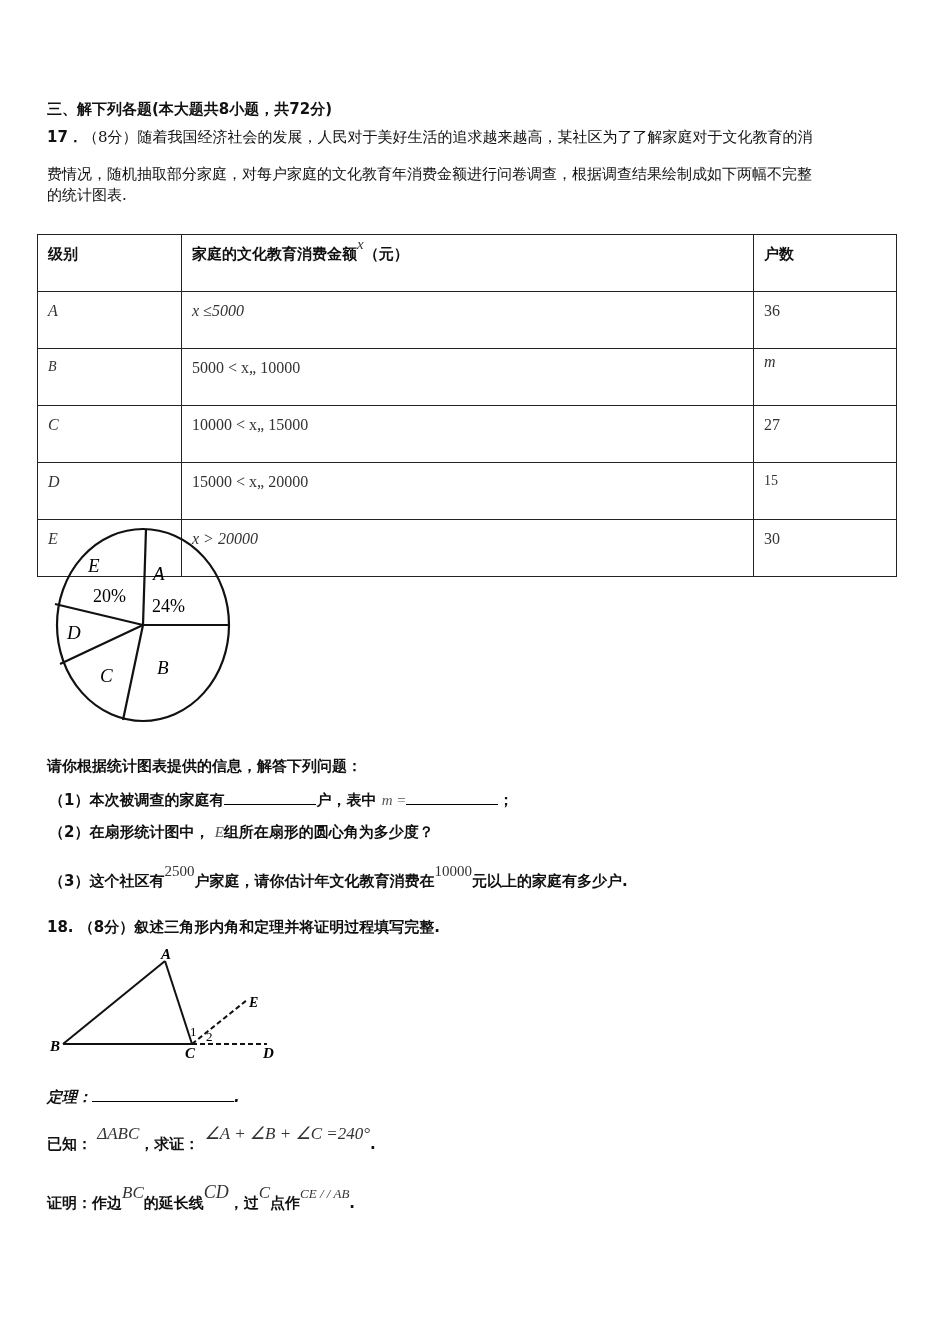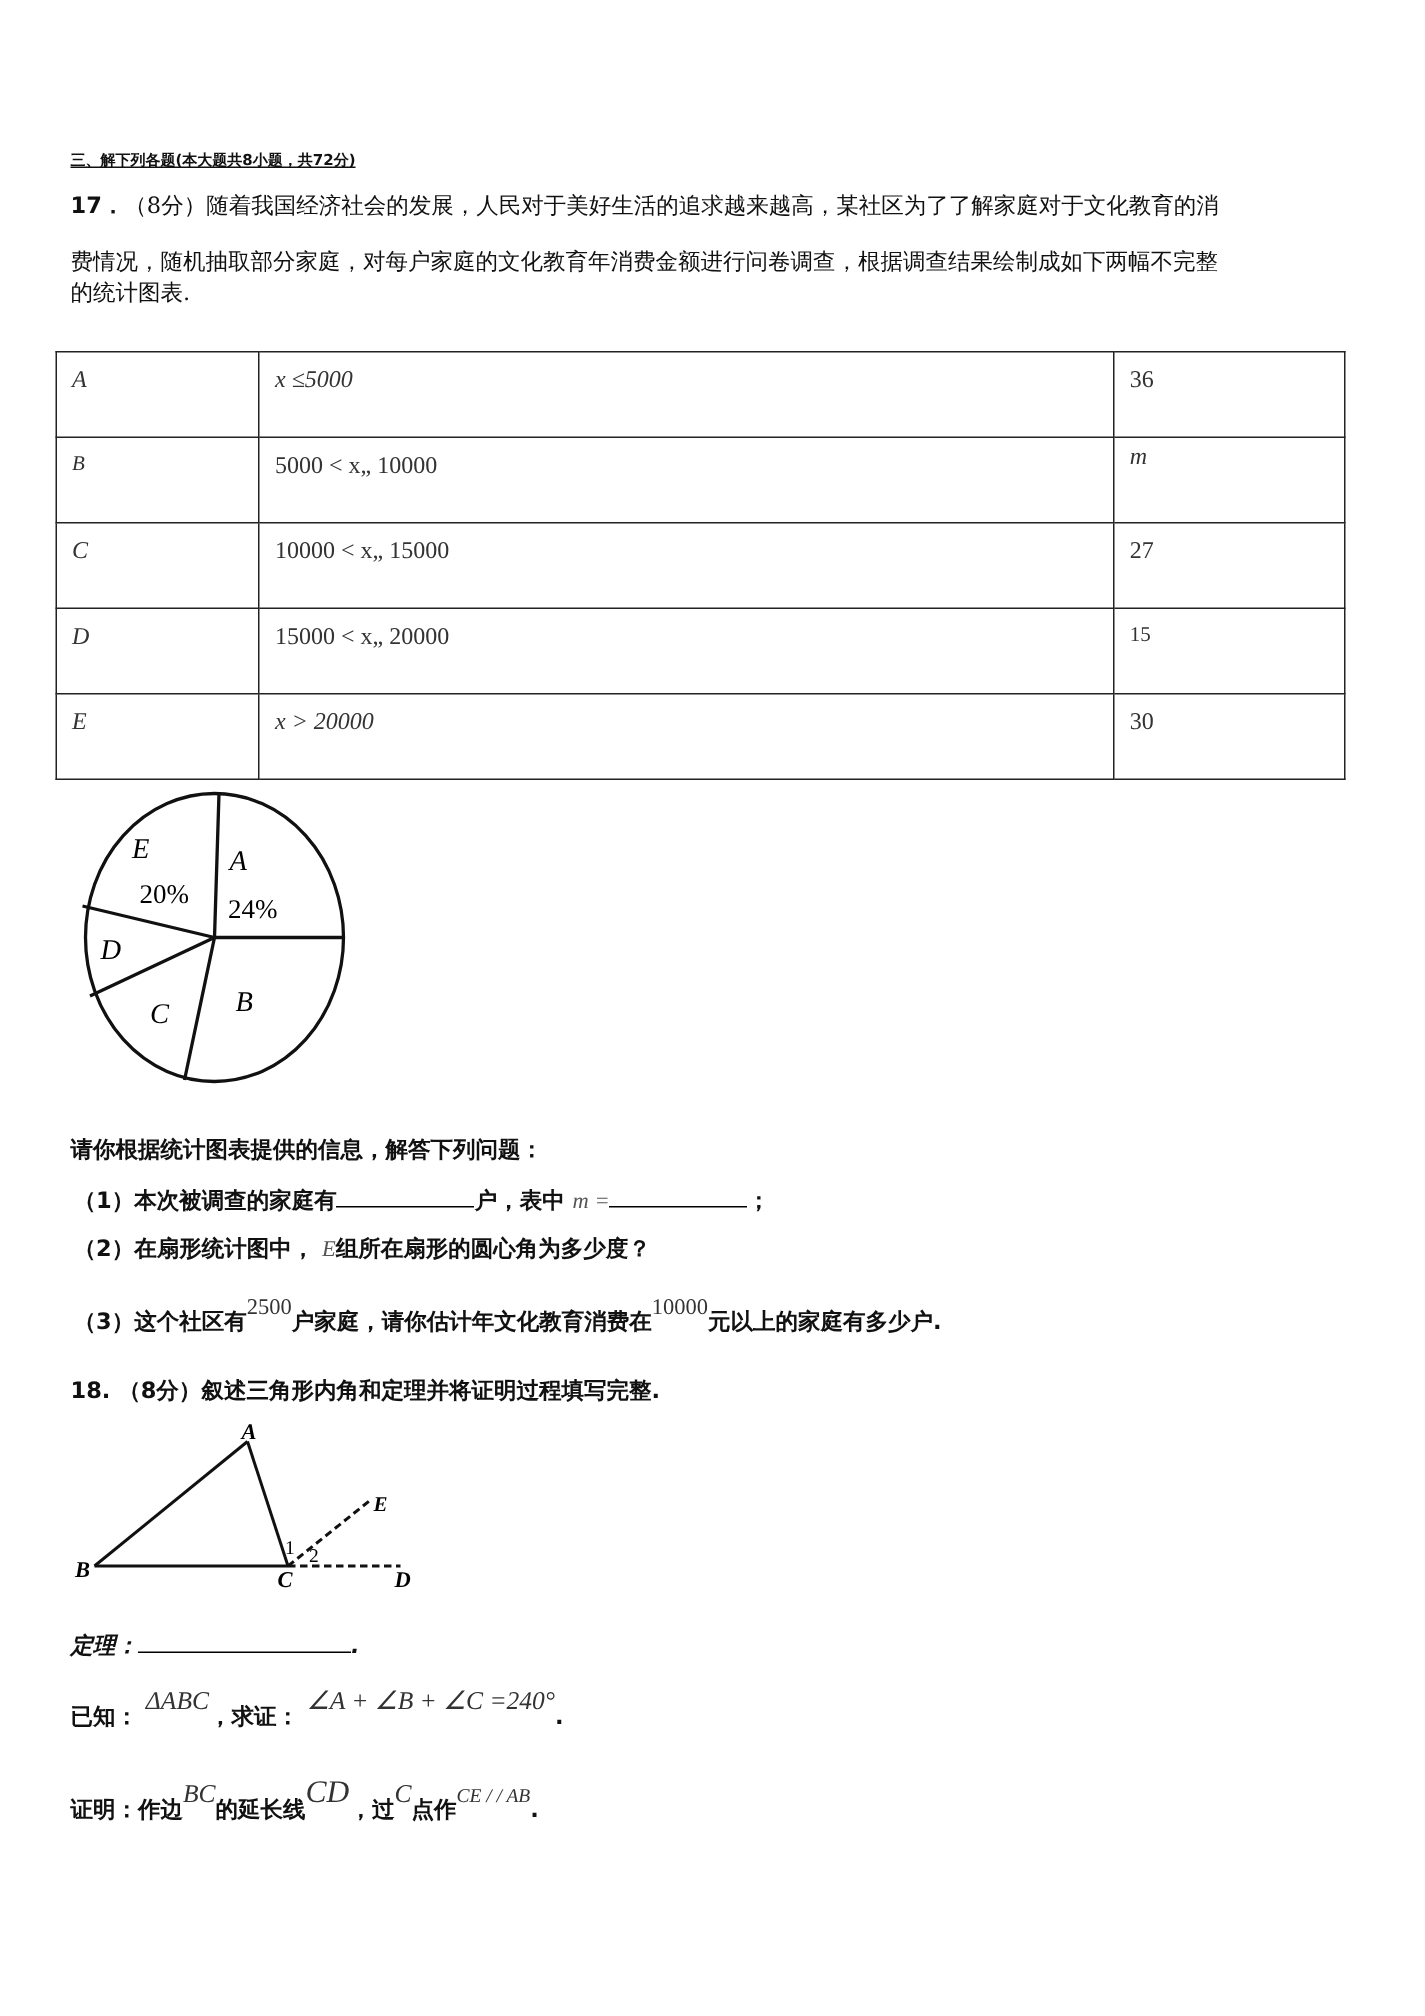--- a/index.html
+++ b/index.html
@@ -3,21 +3,21 @@
 <meta charset="utf-8">
 <style>
   html, body { margin: 0; padding: 0; background: #ffffff; }
   body {
     width: 950px; height: 1344px; position: relative; overflow: hidden;
     font-family: "DejaVu Serif", "Liberation Serif", serif;
     color: #111;
   }
   .abs { position: absolute; }
   .bold { font-weight: bold; font-family: "DejaVu Sans", "Liberation Sans", sans-serif; }
-  .section-title { left: 47px; top: 100px; font-size: 10px; text-decoration: underline; }
+  .section-title { left: 47px; top: 100px; font-size: 15px; }
   .para { left: 47px; font-size: 15px; white-space: nowrap; }
   .it { font-style: italic; font-family: "Liberation Serif", "DejaVu Serif", serif; }
   .sup { position: relative; top: -10px; font-size: 15px; font-family: "Liberation Serif", serif; color: #333; }
   .sup-it { font-style: italic; }
 
   table.data-table {
     position: absolute; left: 37px; top: 234px; width: 860px;
     border-collapse: collapse; font-size: 16px;
   }
   table.data-table td {
@@ -39,20 +39,27 @@
 <div class="abs section-title bold">三、解下列各题(本大题共8小题，共72分)</div>
 
 <div class="abs para" style="top:128px;">
   <span class="bold">17．</span><span>（8分）</span><span>随着我国经济社会的发展，人民对于美好生活的追求越来越高，某社区为了了解家庭对于文化教育的消</span>
 </div>
 <div class="abs para" style="top:165px;">费情况，随机抽取部分家庭，对每户家庭的文化教育年消费金额进行问卷调查，根据调查结果绘制成如下两幅不完整</div>
 <div class="abs para" style="top:186px;">的统计图表.</div>
 
 <table class="data-table">
   <tbody>
+      <tr>
+    <td class="hdr c1">级别</td>
+    <td class="hdr">
+      <span>家庭的文化教育消费金额</span><span class="sup sup-it" style="font-weight:normal;">x</span><span>（元）</span>
+    </td>
+    <td class="hdr c3">户数</td>
+  </tr>
   <tr>
     <td class="level">A</td>
     <td class="it">x ≤5000</td>
     <td>36</td>
   </tr>
   <tr>
     <td class="level" style="font-size:14px;">B</td>
     <td>5000 &lt; x„ 10000</td>
     <td class="cnt-it" style="padding-top:4px;">m</td>
   </tr>
@@ -130,14 +137,14 @@
   <span>定理：</span><span class="blank" style="width:142px;"></span><span>.</span>
 </div>
 
 <div class="abs para bold" style="top:1133px;">
   <span>已知：</span>
   <span class="sup sup-it" style="font-weight:normal; font-size:17px;">ΔABC</span><span>，求证：</span>
   <span class="sup sup-it" style="font-weight:normal; font-size:17px;">∠A + ∠B + ∠C  =240°</span><span>.</span>
 </div>
 
 <div class="abs para bold" style="top:1192px;">
-  <span>证明：作边</span><span class="sup sup-it" style="font-weight:normal; font-size:17px;">BC</span><span>的延长线</span><span class="sup sup-it" style="font-weight:normal; font-size:21px;">CD</span><span>，过</span><span class="sup sup-it" style="font-weight:normal; font-size:17px;">C</span><span>点作</span><span class="sup sup-it" style="font-weight:normal; font-size:13px;">CE / / AB</span><span>.</span>
+  <span>证明：作边</span><span class="sup sup-it" style="font-weight:normal; font-size:17px;">BC</span><span>的延长线</span><span class="sup sup-it" style="font-weight:normal; font-size:18px;">CD</span><span>，过</span><span class="sup sup-it" style="font-weight:normal; font-size:17px;">C</span><span>点作</span><span class="sup sup-it" style="font-weight:normal; font-size:13px;">CE / / AB</span><span>.</span>
 </div>
 
 </body></html>

